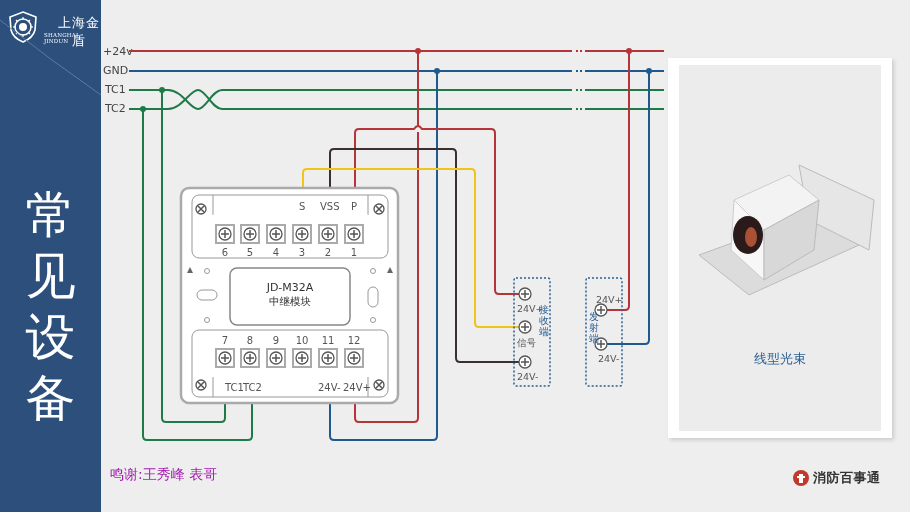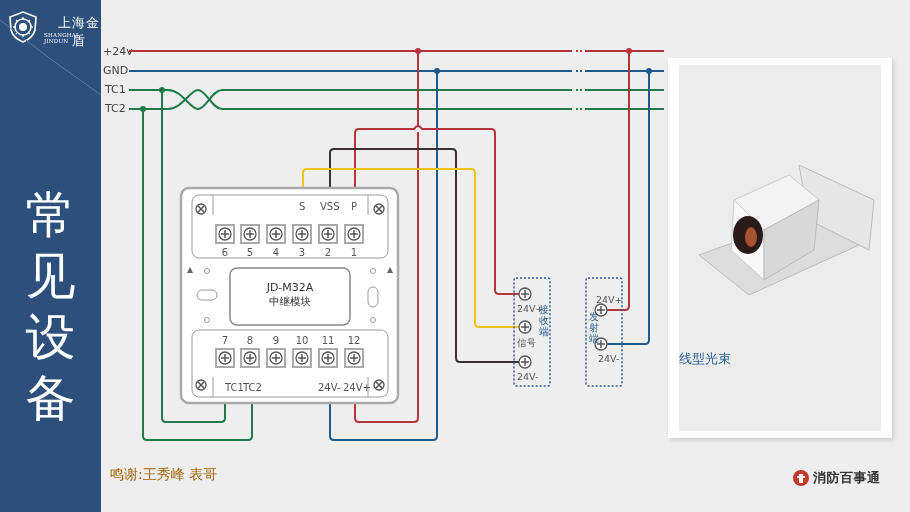--- a/index.html
+++ b/index.html
@@ -10,22 +10,22 @@
     .logo-en { position:absolute; left:38px; top:22px; color:#fff; font-family:"DejaVu Serif", serif; font-size:5.5px; letter-spacing:0.2px; }
     .vtitle { position:absolute; left:0; top:185px; width:101px; text-align:center; color:#fff; font-size:50px; line-height:61px; font-weight:300; }
     .vtitle span { display:block; }
     svg.diagram { position:absolute; left:0; top:0; }
     .bus-label { font-size:11px; fill:#444; font-family:"DejaVu Sans", sans-serif; }
     .mod-text { font-size:10px; fill:#555; font-family:"DejaVu Sans", sans-serif; }
     .term-text { font-size:9.5px; fill:#555; font-family:"DejaVu Sans", sans-serif; }
     .blue-text { font-size:10px; fill:#2c5f91; font-family:"DejaVu Sans", sans-serif; }
     .card { position:absolute; left:668px; top:58px; width:224px; height:380px; background:#fff; box-shadow:2px 2px 4px rgba(0,0,0,0.15); }
     .card-inner { position:absolute; left:11px; top:7px; width:202px; height:366px; background:#ececec; }
-    .card-caption { position:absolute; left:0; width:202px; top:285px; text-align:left; color:#2c5f91; font-size:13px; line-height:18px; }
-    .credits { position:absolute; left:110px; top:466px; font-size:14px; color:#a16207; }
+    .card-caption { position:absolute; left:0; width:202px; top:285px; text-align:center; color:#2c5f91; font-size:13px; line-height:18px; }
+    .credits { position:absolute; left:110px; top:466px; font-size:14px; color:#a21caf; }
     .brand { position:absolute; left:792px; top:469px; display:flex; align-items:flex-end; }
     .brand-text { font-size:13px; font-weight:bold; color:#333; margin-left:3px; letter-spacing:0.5px; }
   </style>
 </head>
 <body>
 
 <div class="sidebar">
   <div class="logo">
     <svg width="34" height="34" viewBox="0 0 34 34">
       <path d="M17 2 L30 7 L29 20 Q27 28 17 32 Q7 28 5 20 L4 7 Z" fill="none" stroke="#fff" stroke-width="1.6"></path>

